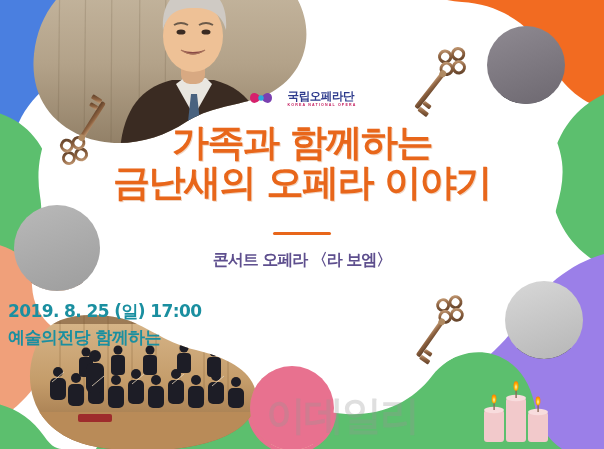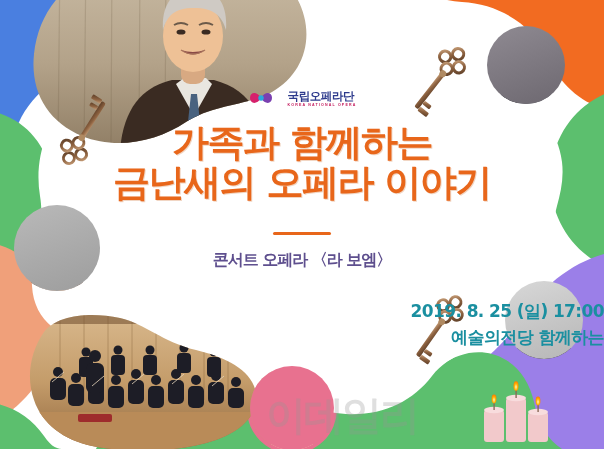--- a/index.html
+++ b/index.html
@@ -58,21 +58,21 @@
     width:58px;height:2.5px;background:#e8661a;border-radius:2px;
   }
 
   #subtitle{
     position:absolute;left:0;right:0;top:250px;text-align:center;
     font-family:"DejaVu Sans","Liberation Sans",sans-serif;
     font-weight:bold;font-size:16px;color:#5e4f8e;
     letter-spacing:-1px;white-space:nowrap;
   }
 
-  #date-wrap{position:absolute;left:0;right:0;top:300px;text-align:right;margin-left:8px;}
+  #date-wrap{position:absolute;left:0;right:0;top:300px;text-align:left;margin-left:8px;}
   .dline{
     font-family:"DejaVu Sans","Liberation Sans",sans-serif;
     font-weight:bold;color:#1a8fa0;letter-spacing:-.6px;
     white-space:nowrap;
   }
   #date-line{font-size:17px;}
   #venue-line{font-size:17px;margin-top:3px;}
 
   
   #watermark{

